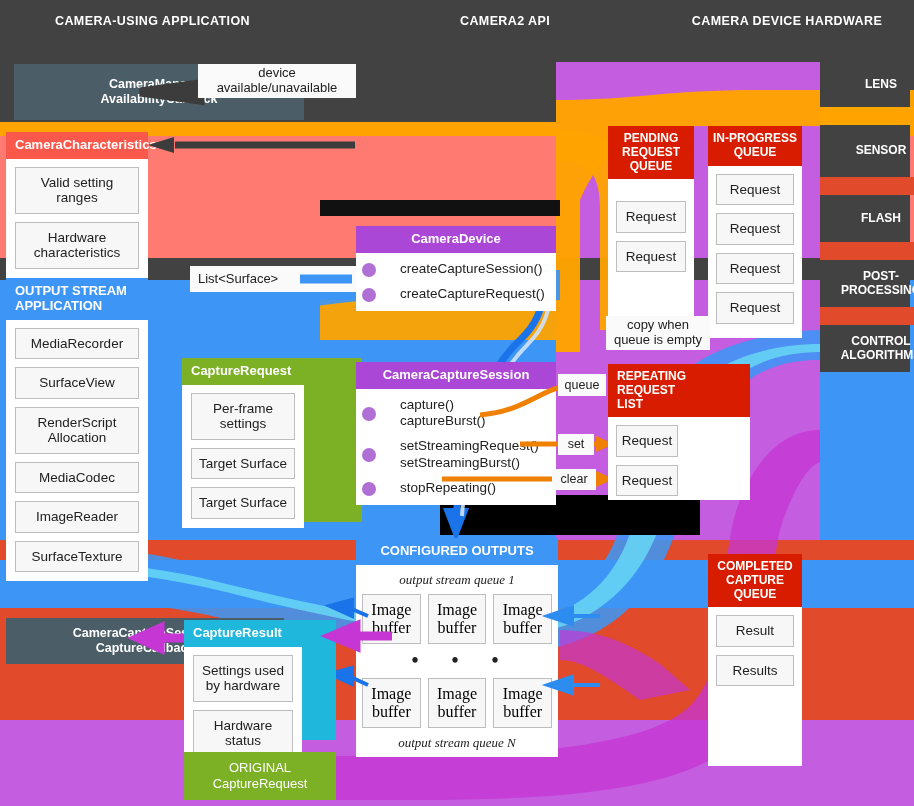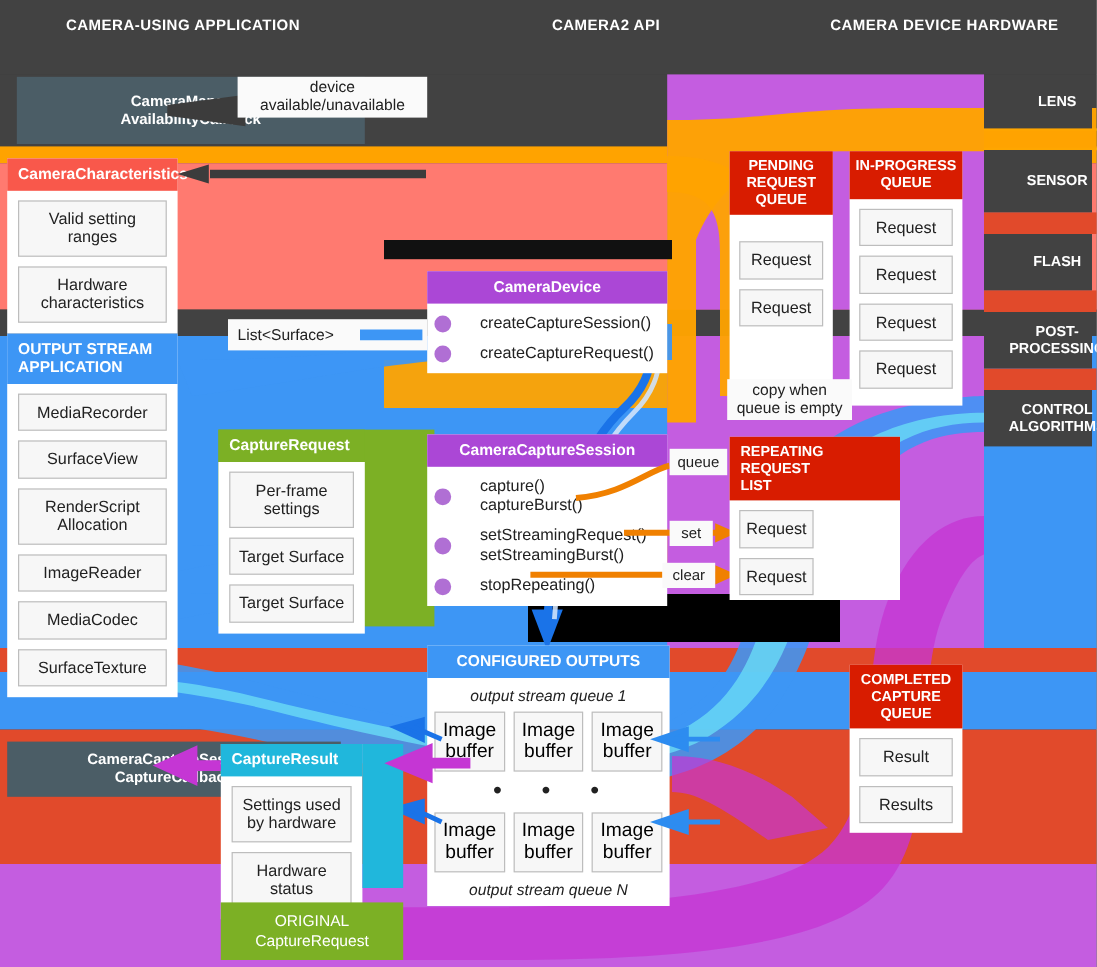--- a/index.html
+++ b/index.html
@@ -176,22 +176,22 @@
   </svg>
 
   <div class="card" style="left:6px;top:278px;width:142px;">
     <div class="card-title t-blue left" style="white-space:pre-line;">OUTPUT STREAM
 APPLICATION</div>
     <div class="card-body">
       <div class="subbox">MediaRecorder</div>
       <div class="subbox">SurfaceView</div>
       <div class="subbox" style="white-space:pre-line;">RenderScript
 Allocation</div>
+      <div class="subbox">MediaCodec</div>
       <div class="subbox">ImageReader</div>
-      <div class="subbox">MediaCodec</div>
       <div class="subbox">SurfaceTexture</div>
     </div>
   </div>
 
   <div class="plate" style="left:190px;top:266px;width:166px;height:26px;text-align:left;padding-left:8px;
               display:flex;align-items:center;">List&lt;Surface&gt;</div>
   <svg class="flow" viewBox="0 0 914 806">
     <path d="M300,279 L352,279" stroke="#3d96f5" stroke-width="9" fill="none"></path>
   </svg>
 
@@ -251,21 +251,21 @@
     <path d="M442,479 L552,479" stroke="#f08000" stroke-width="5" fill="none"></path>
     <path d="M596,471 l18,8 l-18,8 Z" fill="#f08000"></path>
     <path d="M556,479 L600,479" stroke="#f08000" stroke-width="5" fill="none"></path>
   </svg>
   <div class="plate queue-label" style="left:558px;top:374px;width:48px;height:22px;display:flex;align-items:center;justify-content:center;">queue</div>
   <div class="plate queue-label" style="left:558px;top:434px;width:36px;height:21px;display:flex;align-items:center;justify-content:center;">set</div>
   <div class="plate queue-label" style="left:552px;top:469px;width:44px;height:21px;display:flex;align-items:center;justify-content:center;">clear</div>
 
   <div class="card" style="left:356px;top:538px;width:202px;">
     <div class="card-title t-blue">CONFIGURED OUTPUTS</div>
-    <div class="card-body" style="padding:7px 6px 6px 6px;">
+    <div class="card-body" style="padding:7px 6px 6px 6px;font-family:Liberation Serif, serif;">
       <div class="ital" style="margin-bottom:6px;">output stream queue 1</div>
       <div class="imgrow">
         <div class="imgbuf" style="white-space:pre-line;">Image
 buffer</div>
         <div class="imgbuf" style="white-space:pre-line;">Image
 buffer</div>
         <div class="imgbuf" style="white-space:pre-line;">Image
 buffer</div>
       </div>
       <div class="dots">• • •</div>
@@ -337,21 +337,21 @@
   <div class="card" style="left:608px;top:364px;width:142px;height:136px;">
     <div class="card-title t-red left" style="white-space:pre-line;font-size:12px;">REPEATING
 REQUEST
 LIST</div>
     <div class="card-body" style="width:78px;padding:8px;">
       <div class="subbox">Request</div>
       <div class="subbox">Request</div>
     </div>
   </div>
 
-  <div class="card" style="left:708px;top:554px;width:94px;height:140px;">
+  <div class="card" style="left:708px;top:554px;width:94px;height:212px;">
     <div class="card-title t-red" style="white-space:pre-line;font-size:12px;">COMPLETED
 CAPTURE
 QUEUE</div>
     <div class="card-body" style="padding:8px;">
       <div class="subbox">Result</div>
       <div class="subbox">Results</div>
     </div>
   </div>
 
   <div class="hw" style="top:62px;height:45px;">LENS</div>

